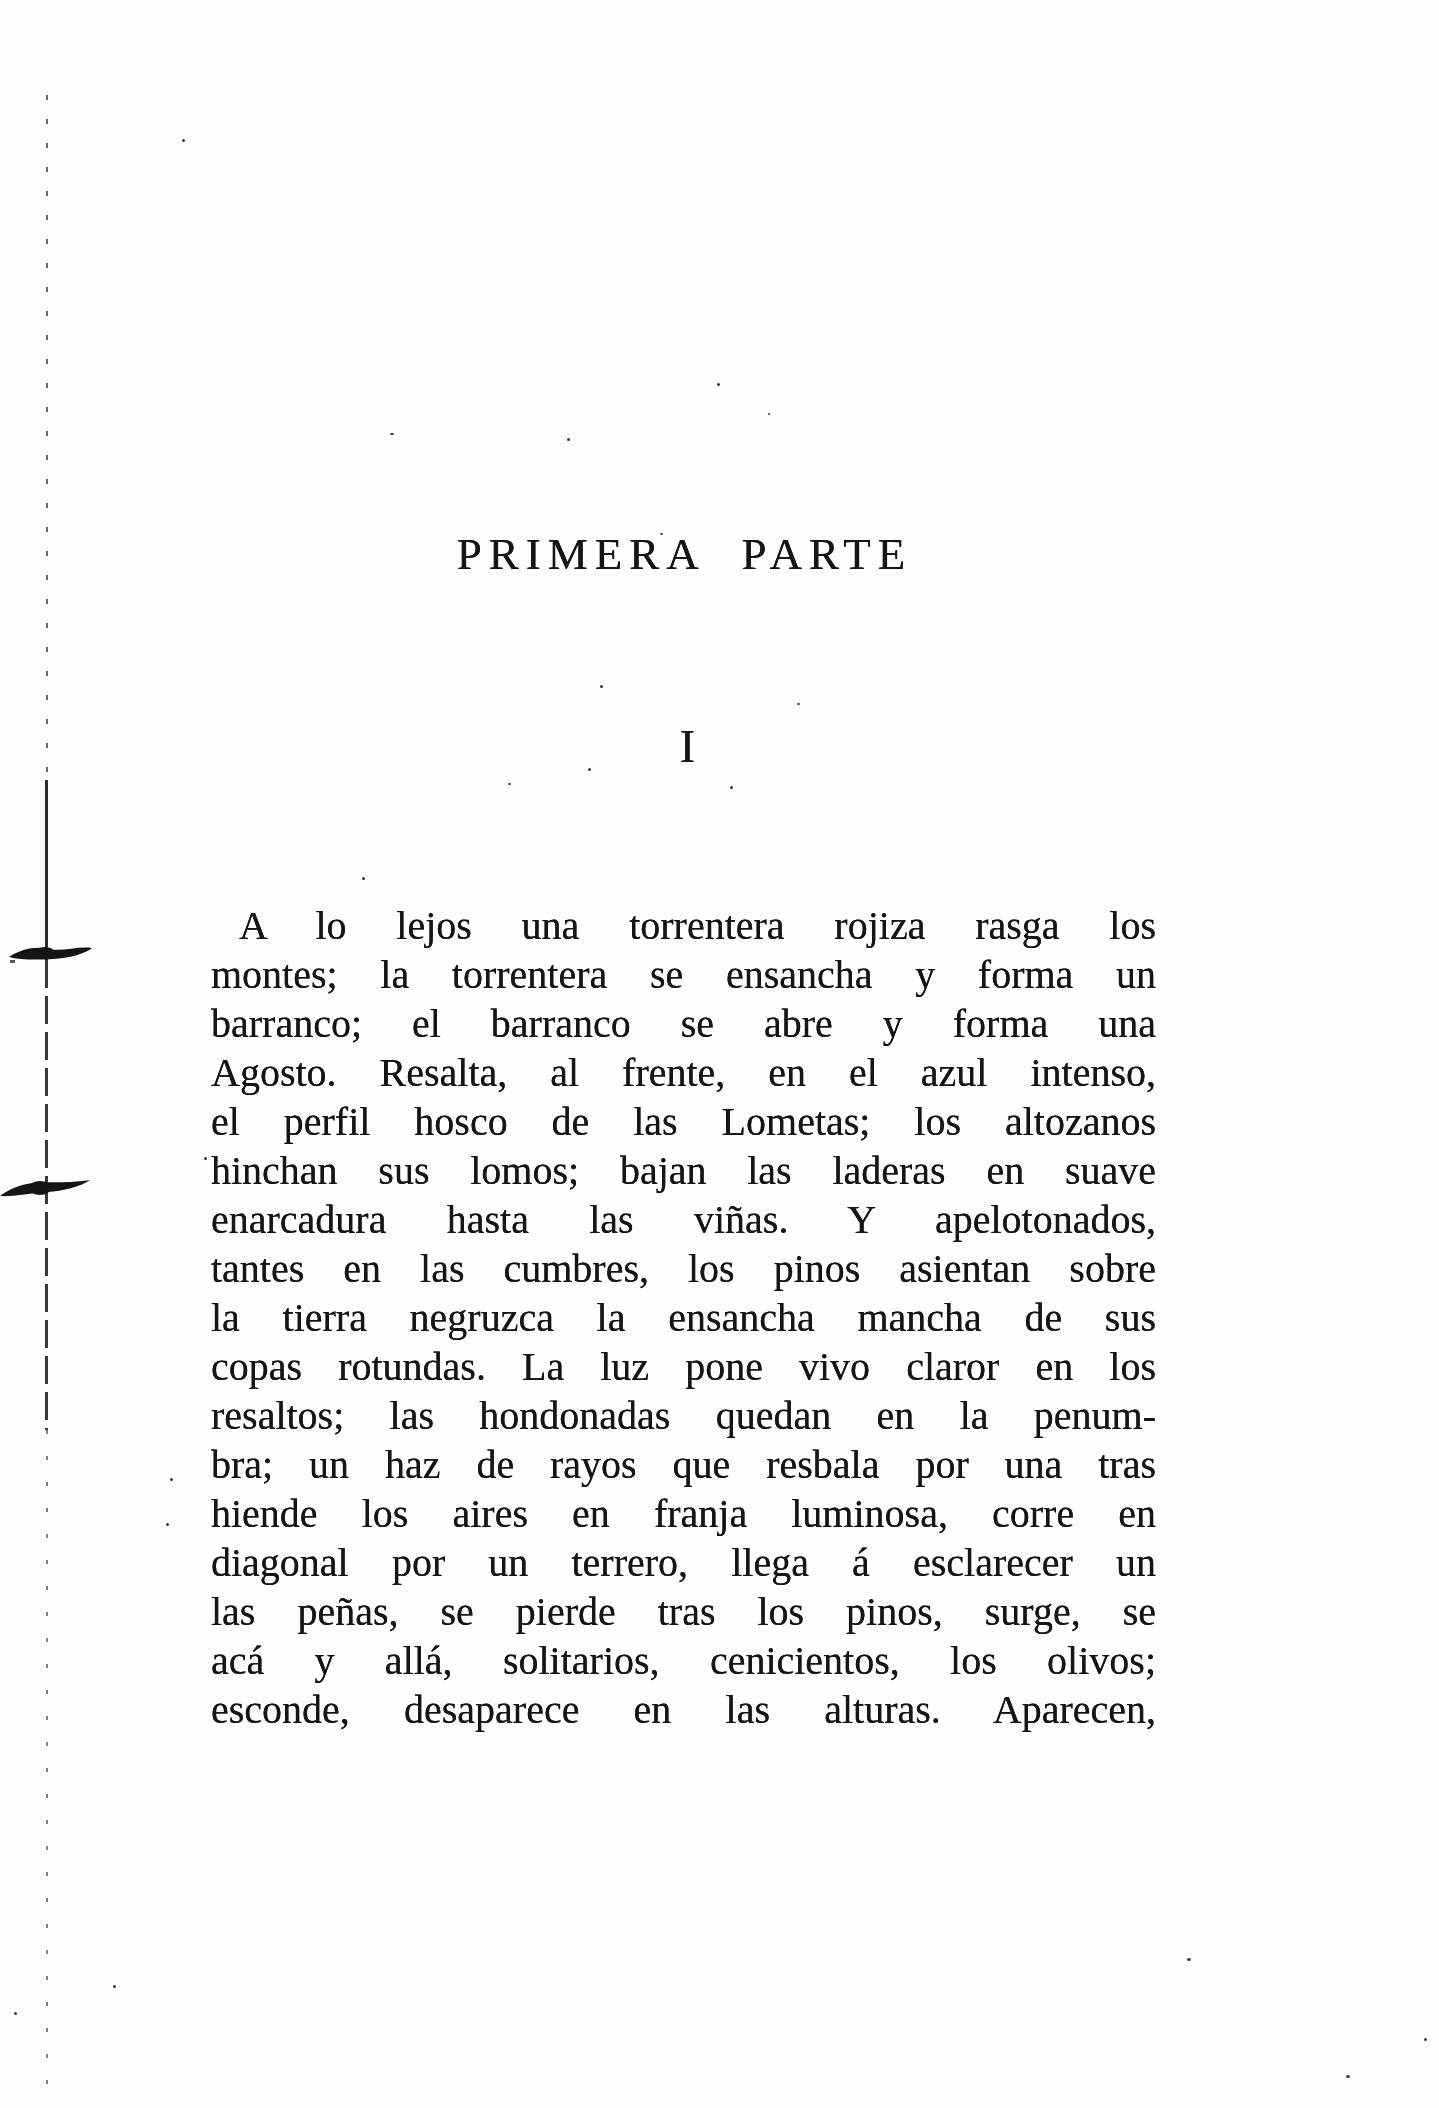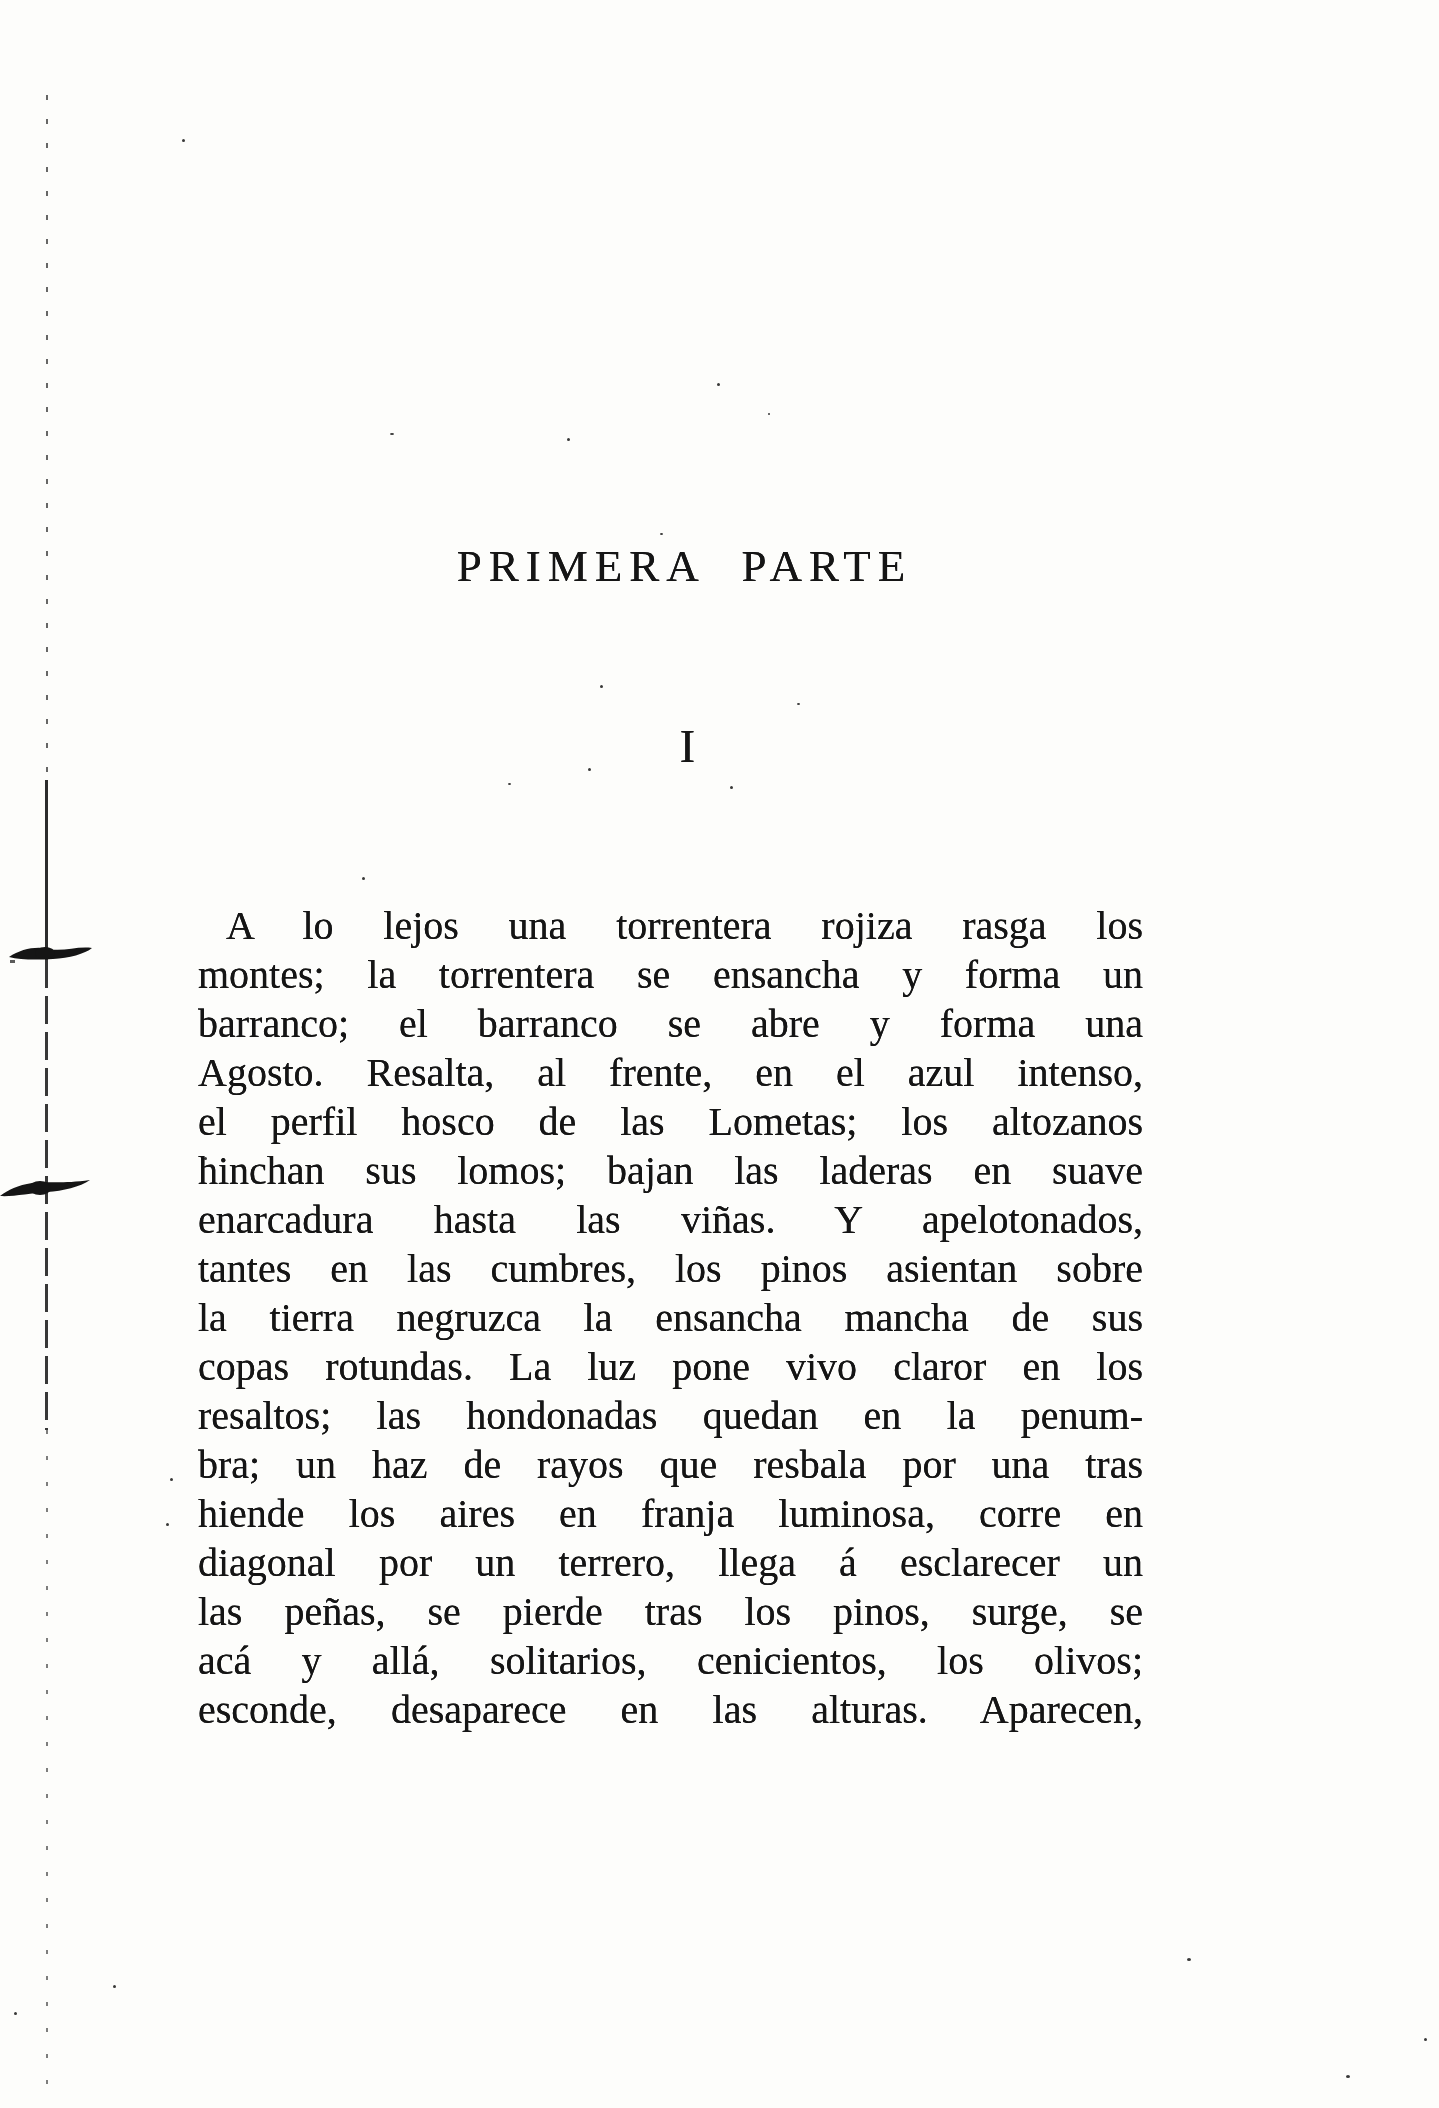--- a/index.html
+++ b/index.html
@@ -24,35 +24,35 @@
   .seg-c{top:960px;height:470px;width:3px;opacity:.85;left:45px;
     background:repeating-linear-gradient(180deg,var(--ink) 0 28px,transparent 28px 36px);}
   .seg-d{top:1430px;height:670px;width:2px;opacity:.55;
     background:repeating-linear-gradient(180deg,var(--ink) 0 4px,transparent 4px 26px);}
   
   .mark{position:absolute;}
   .mark1{left:8px;top:940px;}
   .mark2{left:0px;top:1170px;}
   
   .part-title{
-    position:absolute;left:207px;top:540px;width:945px;margin:0;
+    position:absolute;left:207px;top:528px;width:945px;margin:0;
     text-align:center;font-weight:400;
     font-size:45px;letter-spacing:7px;word-spacing:20px;line-height:52px;
     transform:translateX(5px);
     text-shadow:0 0 .6px currentColor;
   }
   .chapter-numeral{
     position:absolute;left:207px;top:722px;width:945px;
     text-align:center;font-size:46px;line-height:50px;
     transform:translateX(8px);
     text-shadow:0 0 .6px currentColor;
   }
   
   .paragraph{
-    position:absolute;left:198px;top:901px;width:945px;
+    position:absolute;left:211px;top:901px;width:945px;
     font-size:40px;line-height:49px;
     text-shadow:0 0 .55px currentColor;
   }
   .line{
     height:49px;
     text-align:justify;
     text-align-last:justify;
     white-space:normal;
     overflow:visible;
   }

